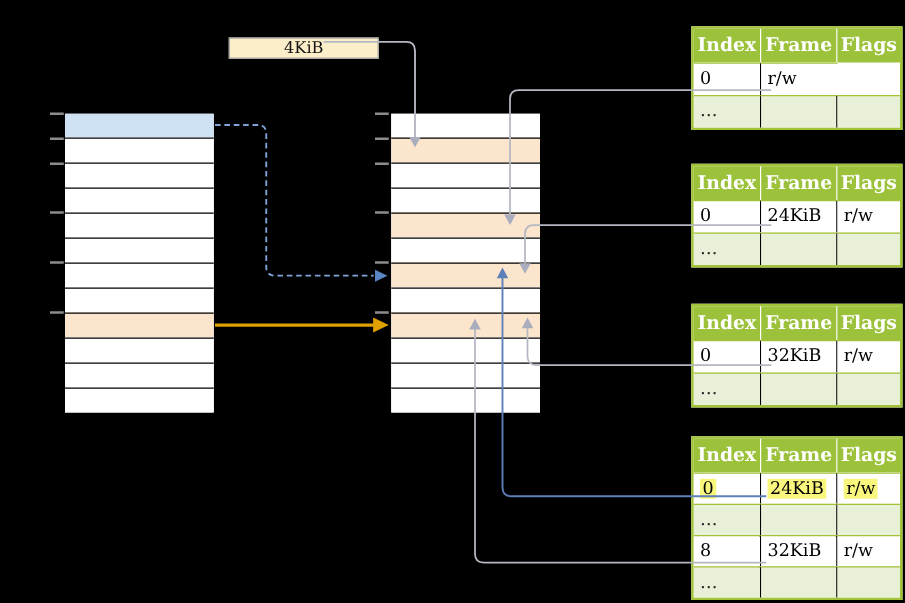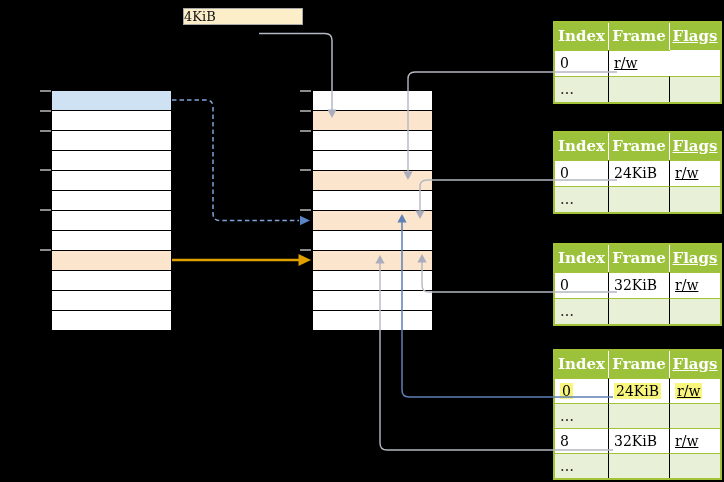--- a/index.html
+++ b/index.html
@@ -17,23 +17,23 @@
   #left-col   { left:52px; }
   #middle-col { left:313px; }
   .memrow { flex:1; background:#fff; border-top:1.4px solid #000; }
   .memrow:first-child { border-top:none; }
 
   
   .tick { position:absolute; width:11px; height:2px; background:#8C8C8C; }
 
   
   #label-4kib {
-    position:absolute; left:183px; top:8px; width:118px; height:15px;
+    position:absolute; left:183px; top:30px; width:118px; height:15px;
     background:#FBEEC9; border:1px solid #A8A8A8;
-    text-align:left; font-size:13px; line-height:15px; color:#111;
+    text-align:center; font-size:13px; line-height:15px; color:#111;
   }
 
   
   .ptable {
     position:absolute; left:553px; width:169px; box-sizing:border-box;
     border:2px solid #A2C238; background:#fff;
   }
   #page-table-1 { top:21px; }
   #page-table-2 { top:131px; }
   #page-table-3 { top:243px; }
@@ -44,21 +44,21 @@
     text-align:center; height:27px; line-height:27px;
     border-right:1px solid #fff; overflow:hidden;
   }
   .pbody .pcell {
     background:#fff; color:#000; font-size:14px;
     height:26px; line-height:25px; padding-left:5px; box-sizing:border-box;
     border-right:1px solid #000; border-top:1px solid #A2C238;
     overflow:hidden;
   }
   #page-table-4 .pbody .pcell { height:25px; line-height:24px; }
-  .prow .pcell:last-child { border-right:none;text-decoration:underline; }
+  .prow .pcell:last-child { border-right:none; }
   .pbody.alt .pcell { background:#E9F0D8; color:#222; }
   .hl { background:#F9F67E; padding:0 2px; }
 
   
   #connectors {
     position:absolute; left:0; top:0; width:724px; height:482px;
     pointer-events:none; z-index:5;
   }
 </style>
 </head>

